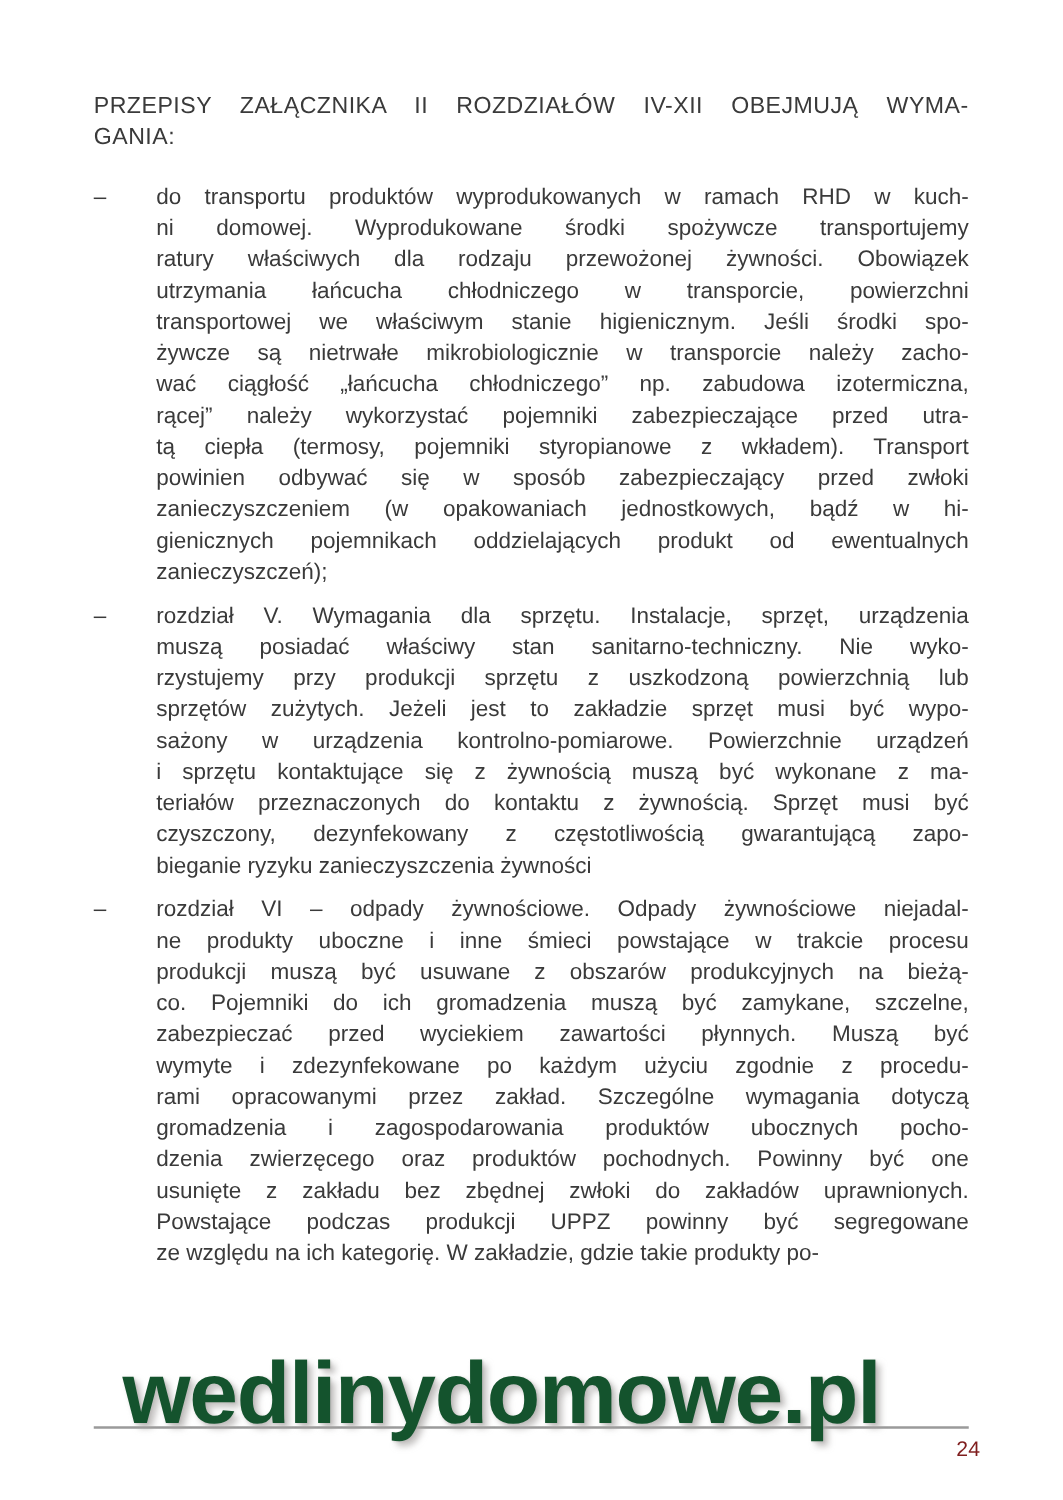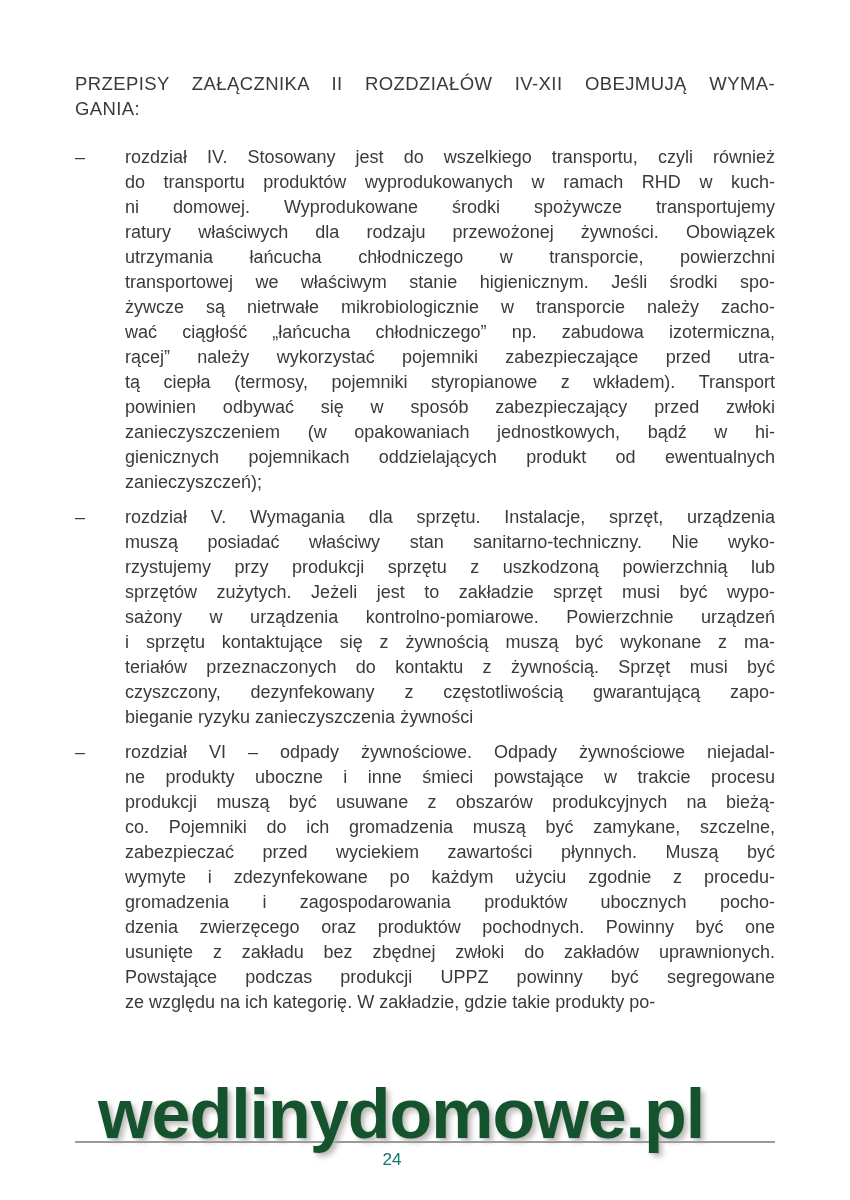--- a/index.html
+++ b/index.html
@@ -67,44 +67,43 @@
     width: 700px;
     height: 0;
     border-top: 2px solid #9a9a9a;
     z-index: 0;
   }
   .page-number {
     position: absolute;
     left: 0;
     top: 1150px;
     width: 784px;
-    text-align: center;
+    text-align: right;
     font-size: 17px;
-    color: #0f766e;
+    color: #7f1d1d;
     z-index: 2;
   }
 </style>
 </head>
 <body>
 
 <div class="page">
 
   <div class="content">
 
     <div class="heading">
         <div class="tline">PRZEPISY ZAŁĄCZNIKA II ROZDZIAŁÓW IV-XII OBEJMUJĄ WYMA-</div>
         <div class="tline tline-last">GANIA:</div>
       </div>
 
     <div class="bullet-list">
 
       <div class="bullet-item">
         <div class="bullet-marker">–</div>
         <div class="bullet-text">
-            <div class="tline">rozdział IV. Stosowany jest do wszelkiego transportu, czyli również</div>
             <div class="tline">do transportu produktów wyprodukowanych w ramach RHD w kuch-</div>
             <div class="tline">ni domowej. Wyprodukowane środki spożywcze transportujemy</div>
             <div class="tline">ratury właściwych dla rodzaju przewożonej żywności. Obowiązek</div>
             <div class="tline">utrzymania łańcucha chłodniczego w transporcie, powierzchni</div>
             <div class="tline">transportowej we właściwym stanie higienicznym. Jeśli środki spo-</div>
             <div class="tline">żywcze są nietrwałe mikrobiologicznie w transporcie należy zacho-</div>
             <div class="tline">wać ciągłość „łańcucha chłodniczego” np. zabudowa izotermiczna,</div>
             <div class="tline">rącej” należy wykorzystać pojemniki zabezpieczające przed utra-</div>
             <div class="tline">tą ciepła (termosy, pojemniki styropianowe z wkładem). Transport</div>
             <div class="tline">powinien odbywać się w sposób zabezpieczający przed zwłoki</div>
@@ -131,20 +130,21 @@
 
       <div class="bullet-item">
         <div class="bullet-marker">–</div>
         <div class="bullet-text">
             <div class="tline">rozdział VI – odpady żywnościowe. Odpady żywnościowe niejadal-</div>
             <div class="tline">ne produkty uboczne i inne śmieci powstające w trakcie procesu</div>
             <div class="tline">produkcji muszą być usuwane z obszarów produkcyjnych na bieżą-</div>
             <div class="tline">co. Pojemniki do ich gromadzenia muszą być zamykane, szczelne,</div>
             <div class="tline">zabezpieczać przed wyciekiem zawartości płynnych. Muszą być</div>
             <div class="tline">wymyte i zdezynfekowane po każdym użyciu zgodnie z procedu-</div>
+            <div class="tline">rami opracowanymi przez zakład. Szczególne wymagania dotyczą</div>
             <div class="tline">gromadzenia i zagospodarowania produktów ubocznych pocho-</div>
             <div class="tline">dzenia zwierzęcego oraz produktów pochodnych. Powinny być one</div>
             <div class="tline">usunięte z zakładu bez zbędnej zwłoki do zakładów uprawnionych.</div>
             <div class="tline">Powstające podczas produkcji UPPZ powinny być segregowane</div>
             <div class="tline tline-last">ze względu na ich kategorię. W zakładzie, gdzie takie produkty po-</div>
           </div>
       </div>
 
     </div>
   </div>

